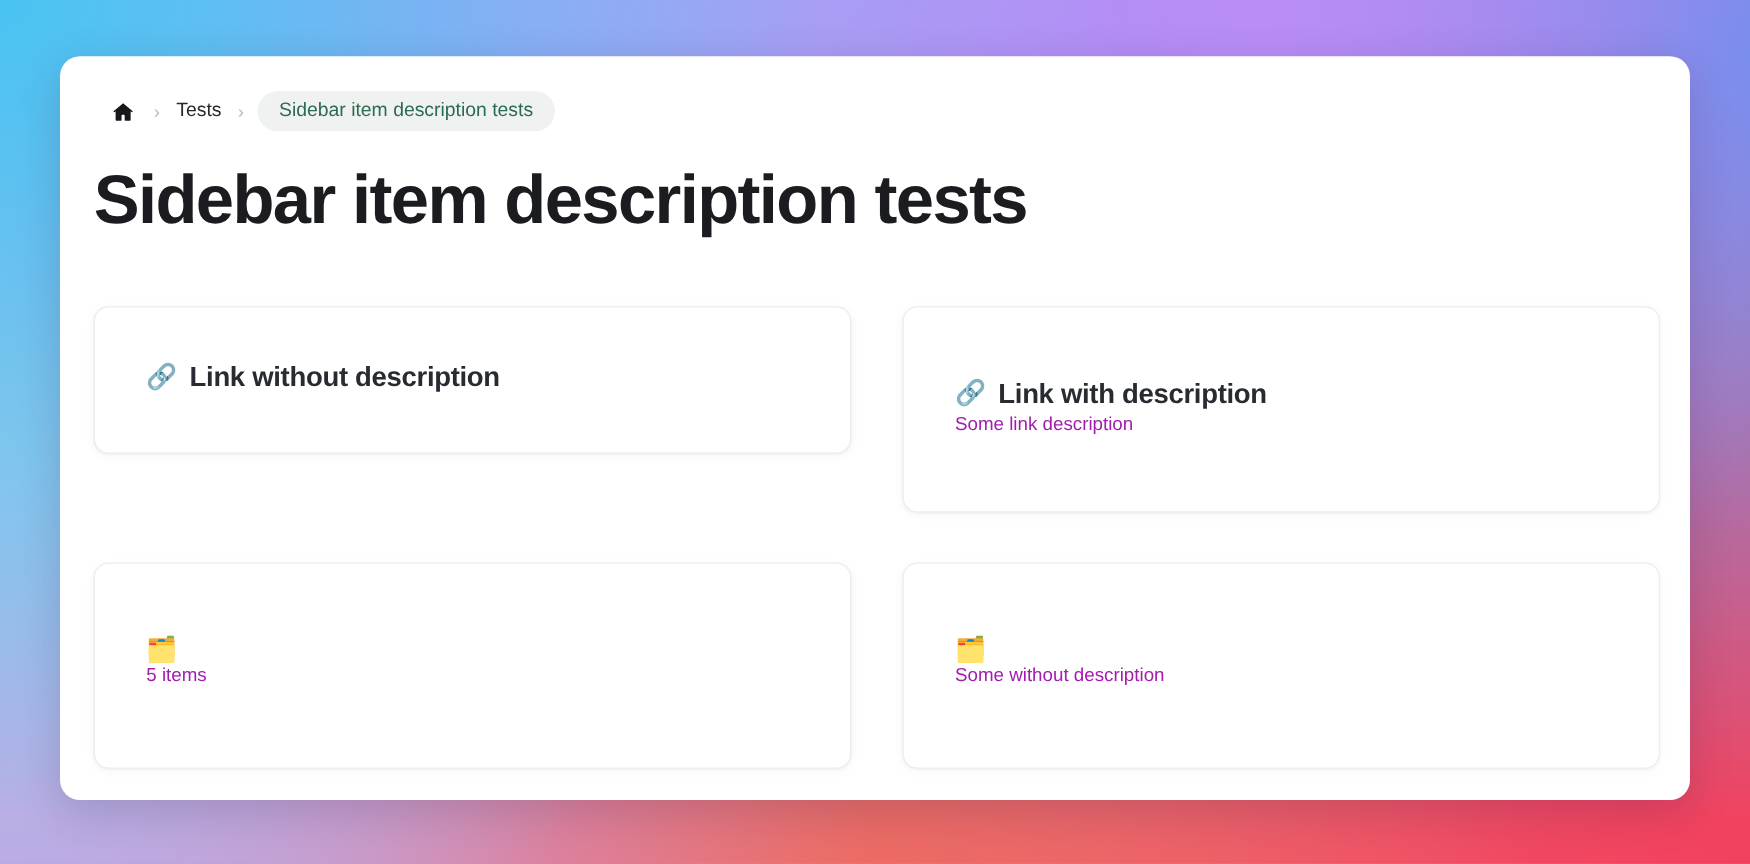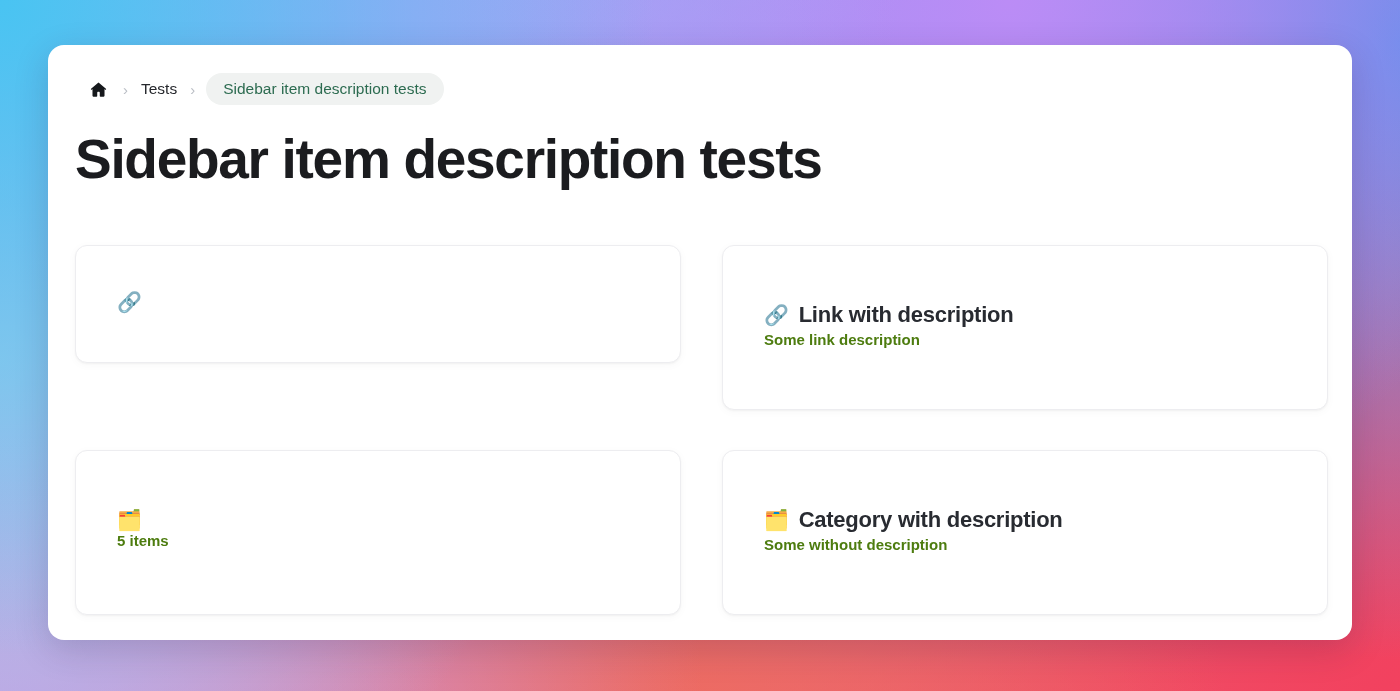--- a/index.html
+++ b/index.html
@@ -131,23 +131,22 @@
     letter-spacing: -0.25px;
     line-height: 1.3;
   }
   .card-emoji {
     font-size: 20px;
     line-height: 1;
     display: inline-block;
   }
   .card-desc {
     font-size: 15px;
-    color: #4d7c0f;
+    color: #a21caf;
     line-height: 1.4;
-    font-weight: bold;
   }
 </style>
 </head>
 <body>
 
 <div class="panel">
 
   <nav class="breadcrumb">
     <a class="crumb-home" href="#">
       <span>
@@ -166,20 +165,21 @@
     <span class="crumb-current">Sidebar item description tests</span>
   </nav>
 
   <h1 class="page-title">Sidebar item description tests</h1>
 
   <div class="grid">
 
     <div class="card short">
       <div class="card-title">
         <span class="card-emoji">🔗</span>
+        <span>Link without description</span>
       </div>
     </div>
 
     <div class="card tall">
       <div class="card-title">
         <span class="card-emoji">🔗</span>
         <span>Link with description</span>
       </div>
       <div class="card-desc">Some link description</div>
     </div>
@@ -187,19 +187,18 @@
     <div class="card tall">
       <div class="card-title">
         <span class="card-emoji">🗂️</span>
       </div>
       <div class="card-desc">5 items</div>
     </div>
 
     <div class="card tall">
       <div class="card-title">
         <span class="card-emoji">🗂️</span>
-        <span>Category with description</span>
       </div>
       <div class="card-desc">Some without description</div>
     </div>
 
   </div>
 </div>
 
 </body></html>

